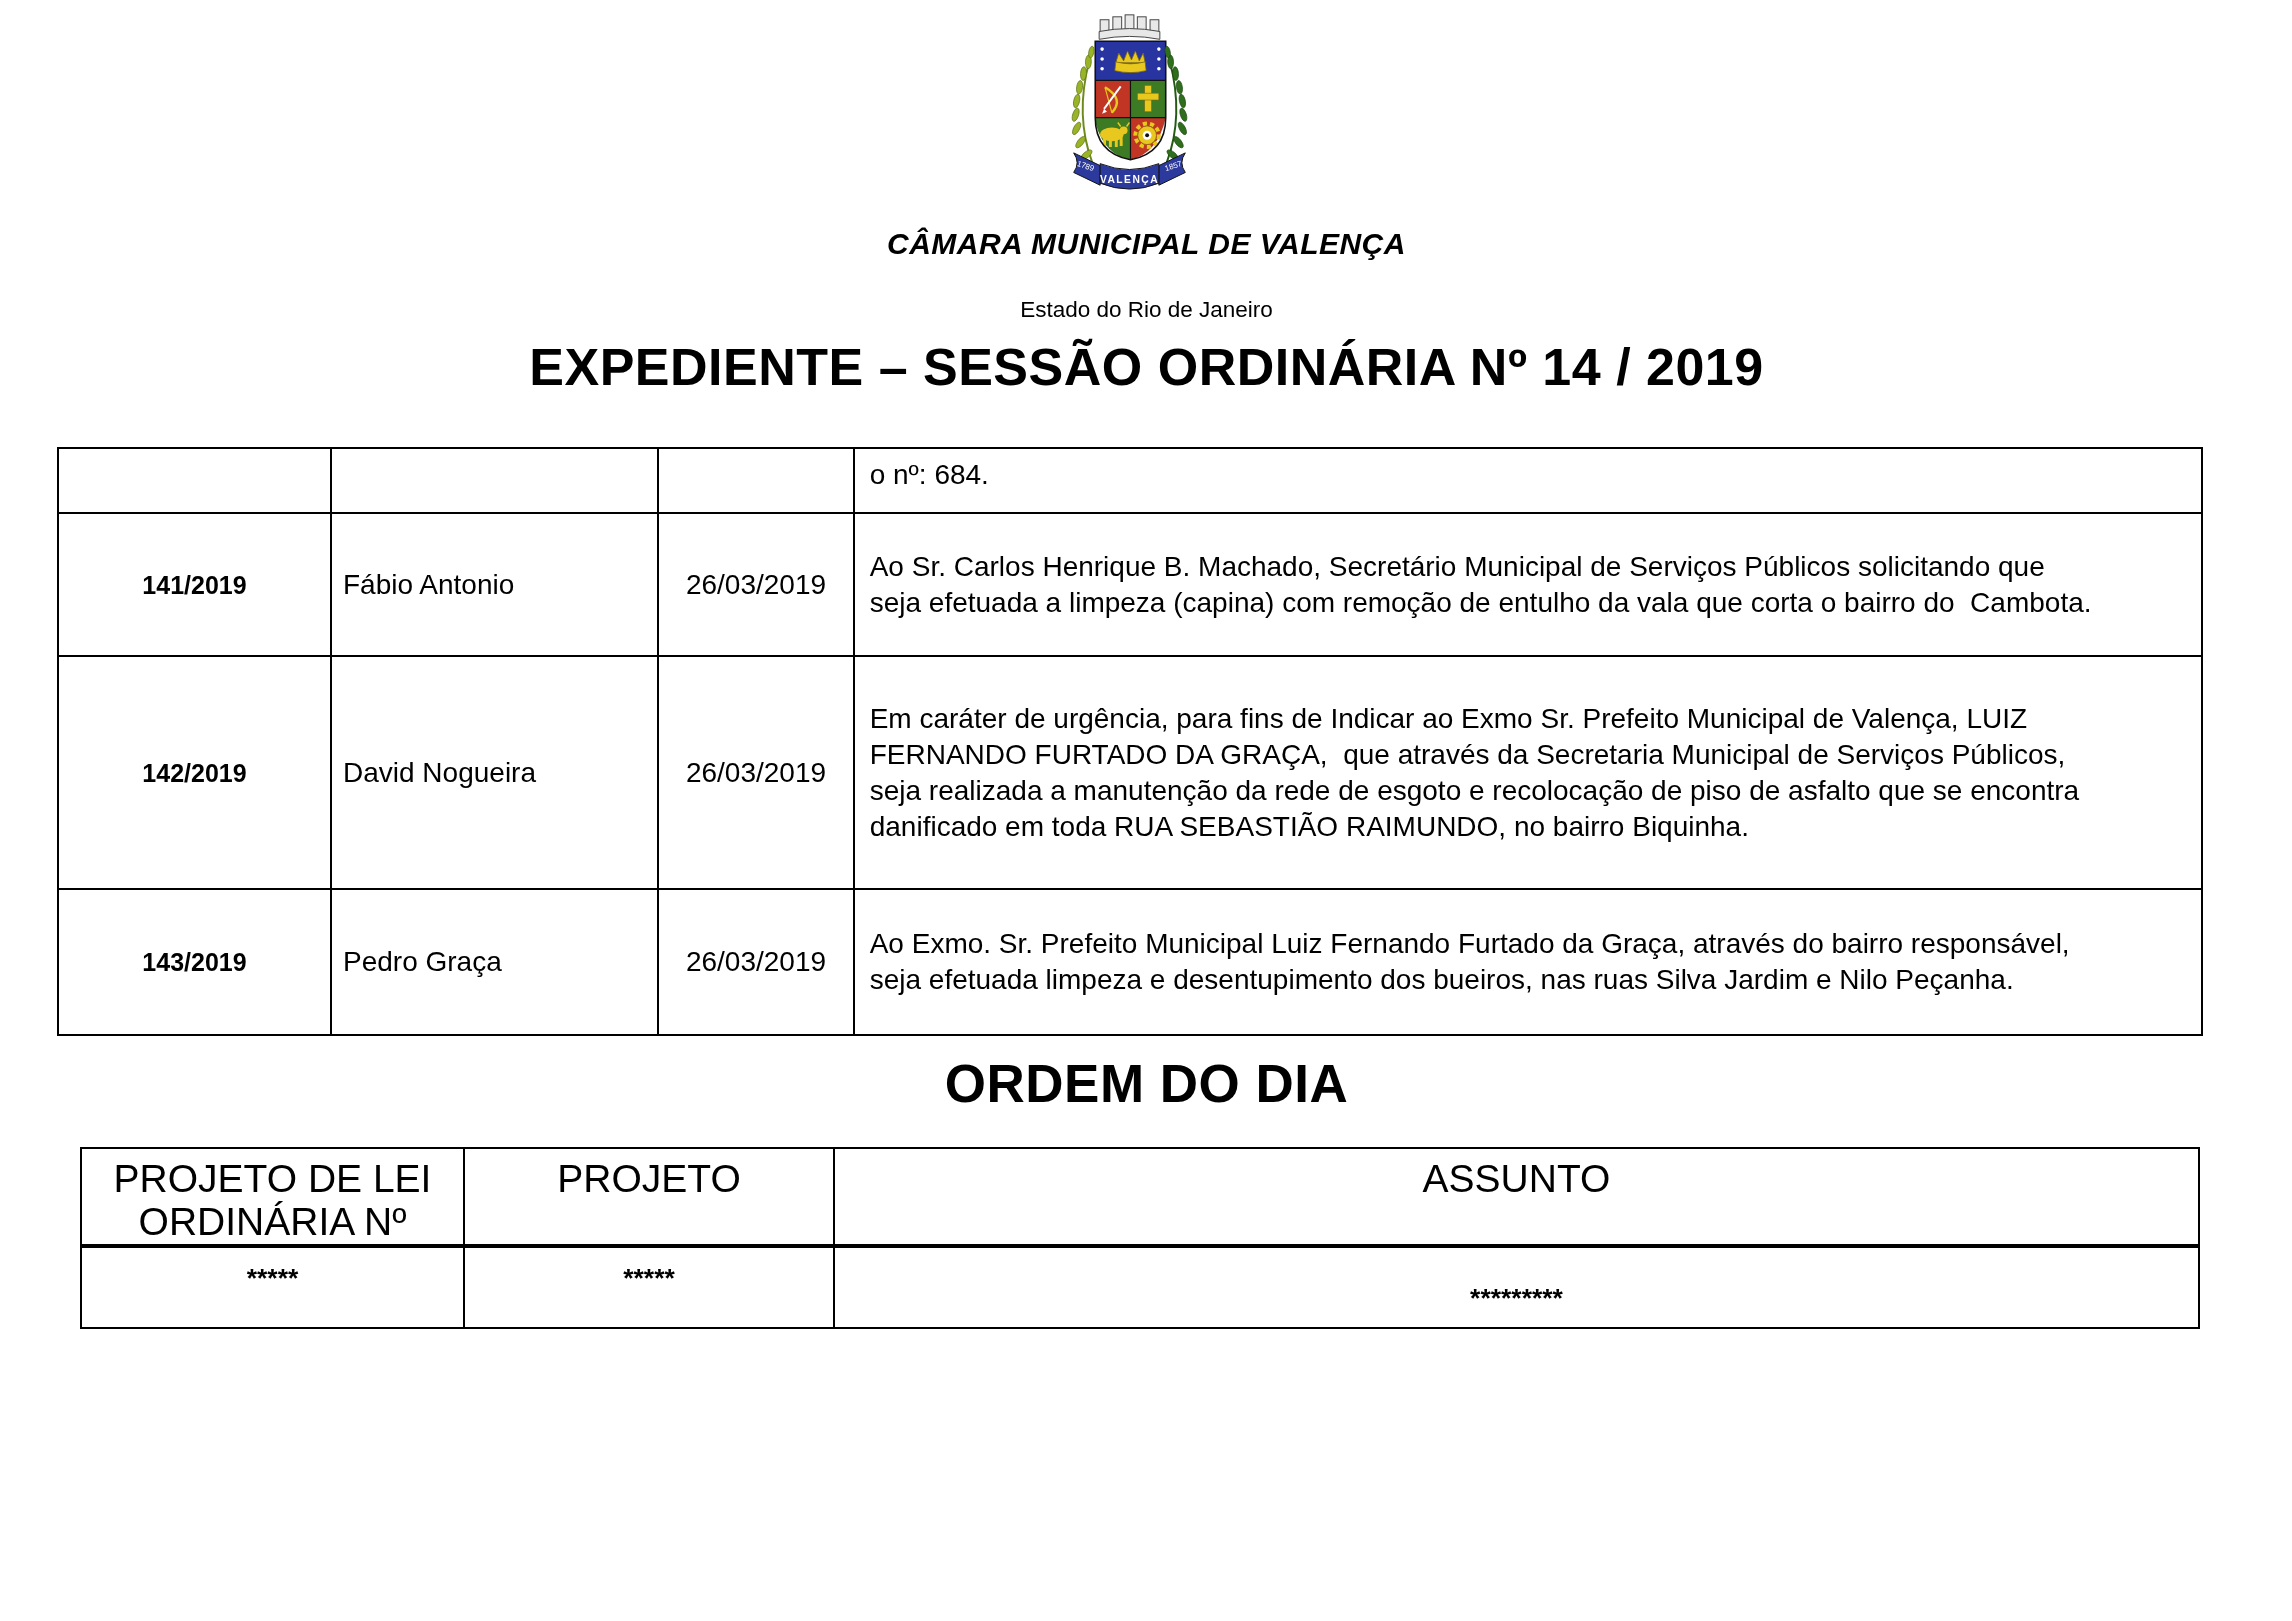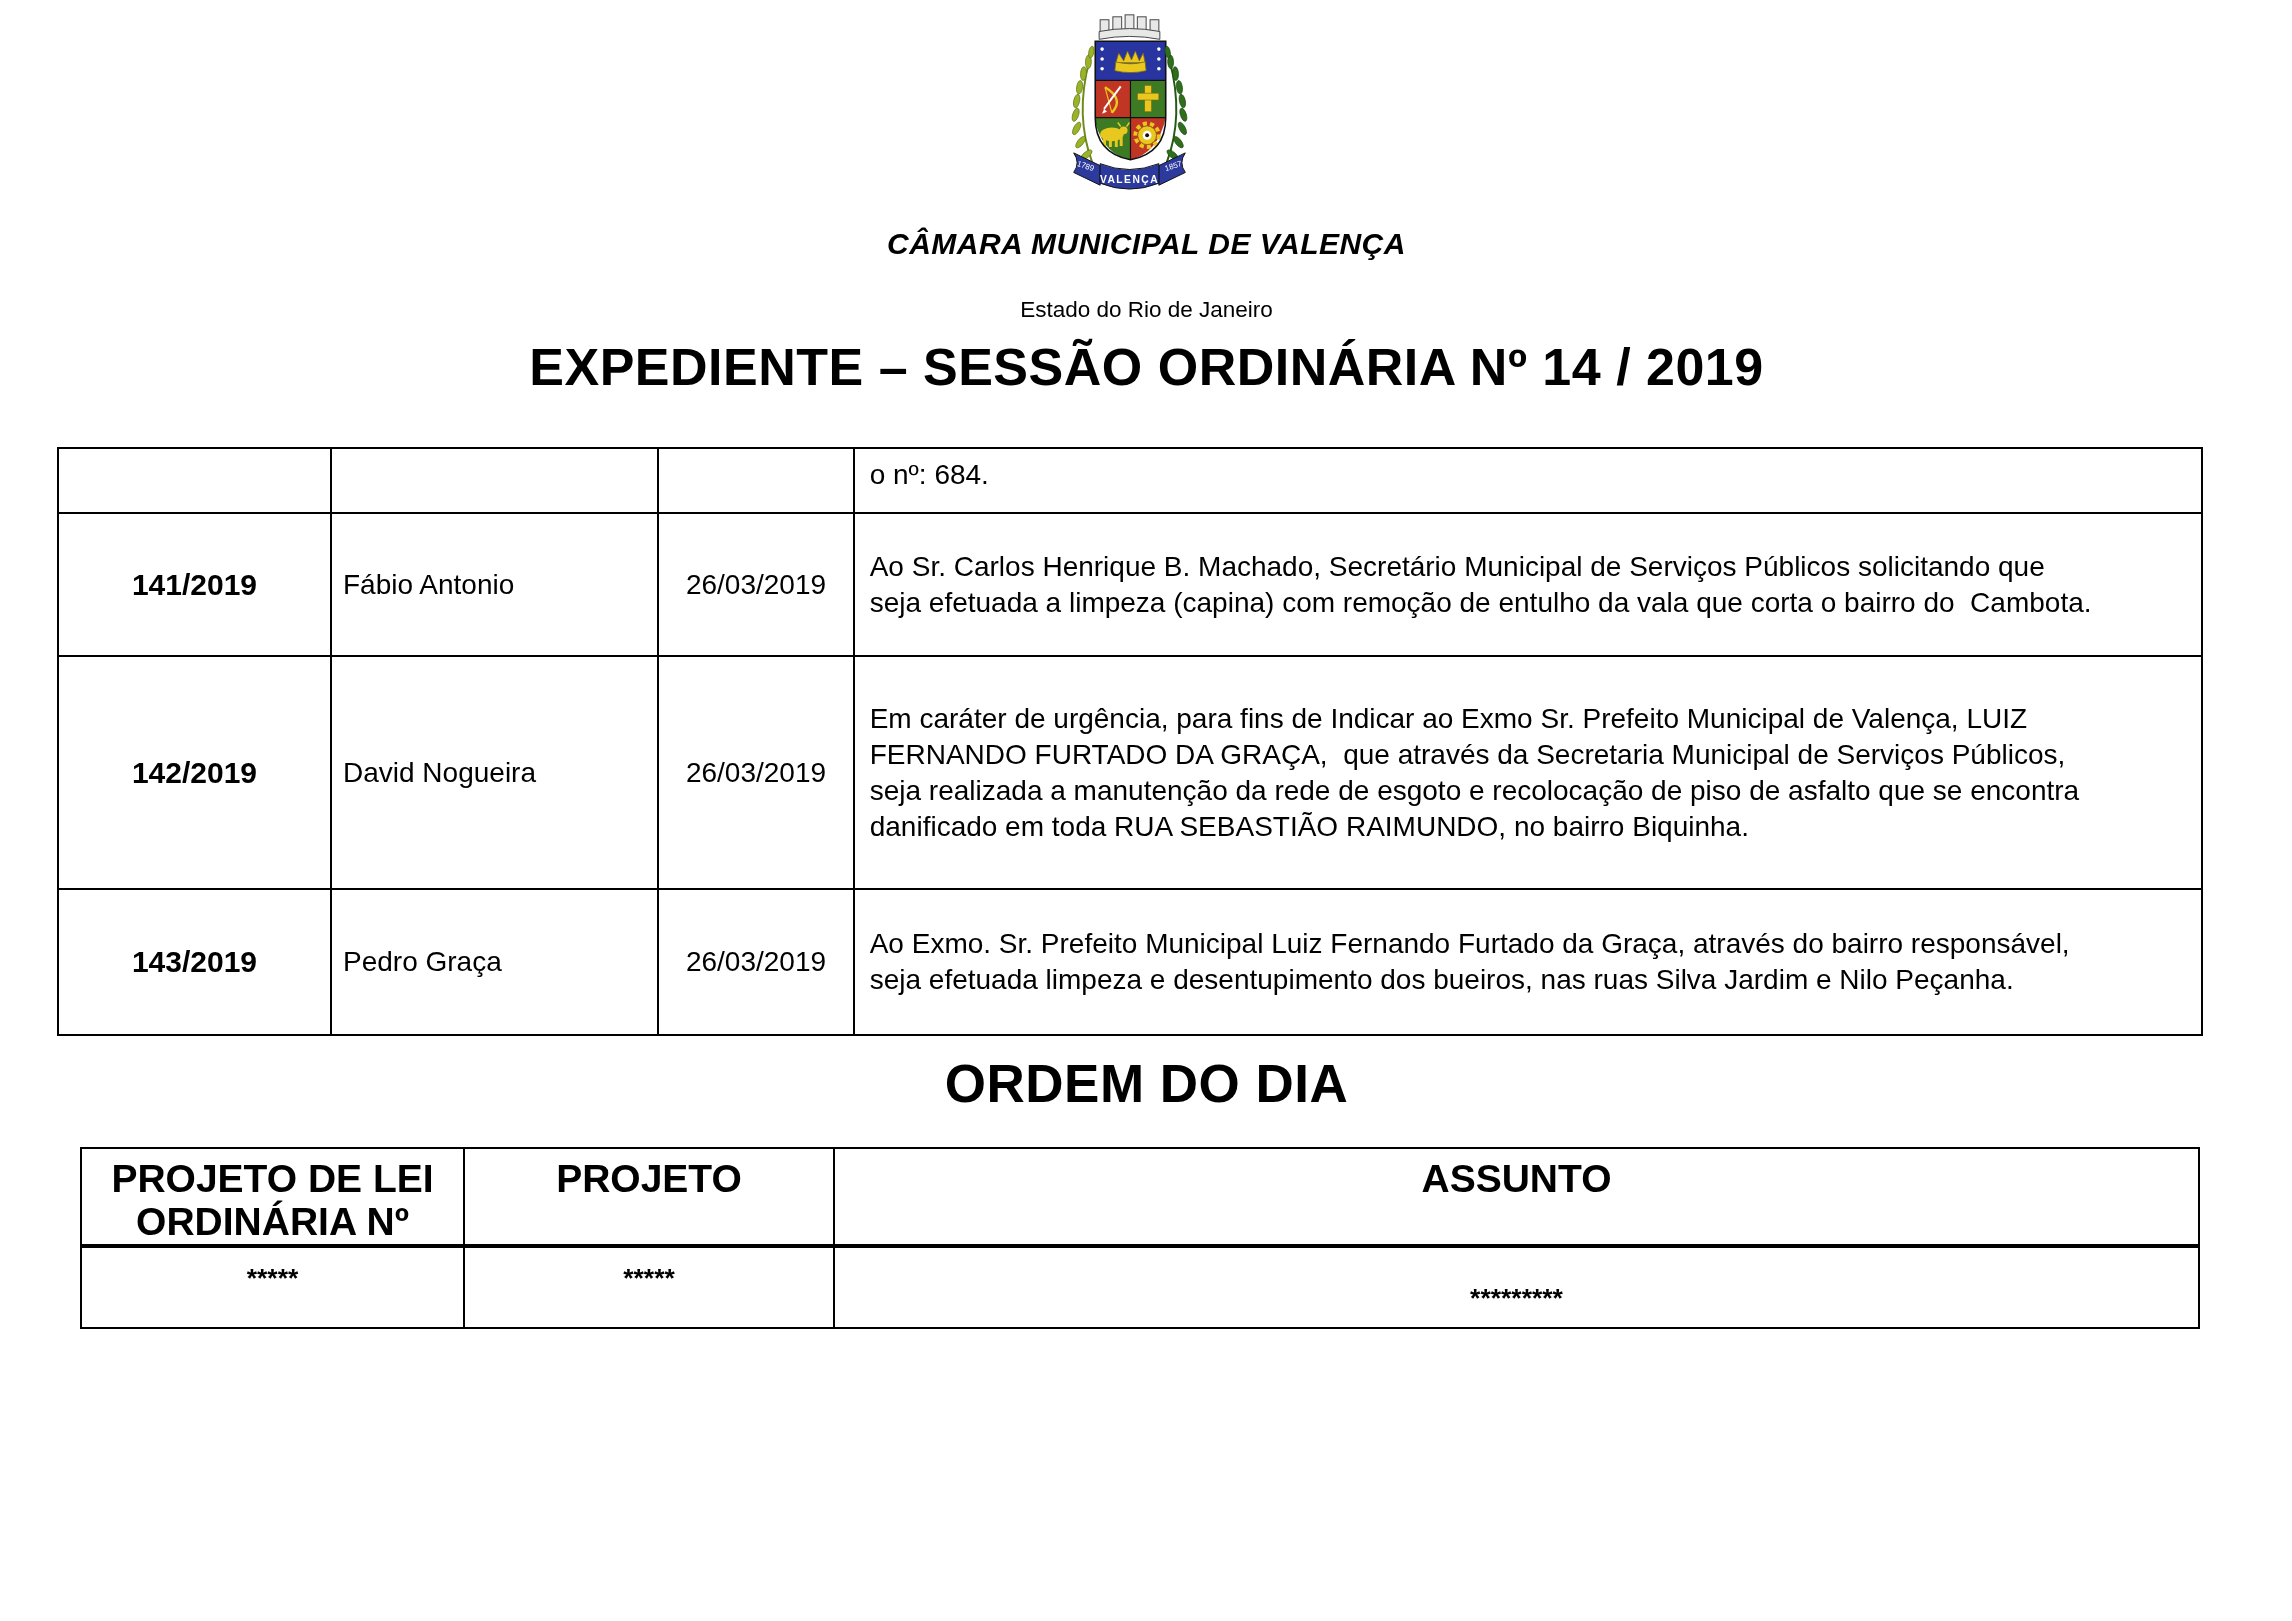--- a/index.html
+++ b/index.html
@@ -17,35 +17,35 @@
   #state-name{top:297px;font-size:22.5px;font-weight:normal;}
   #doc-title{top:337px;font-size:52px;font-weight:bold;letter-spacing:0.5px;}
 
   
   table{border-collapse:collapse;table-layout:fixed;}
   td,th{border:2px solid #000;overflow:hidden;}
 
   
   #expediente-table{left:57px;top:447px;width:2146px;}
   #expediente-table td{font-size:28px;line-height:36px;vertical-align:middle;}
-  #expediente-table td.c-num{text-align:center;font-weight:bold;font-size:30px;}
+  #expediente-table td.c-num{text-align:center;font-weight:bold;font-size:25px;}
   #expediente-table td.c-ver{padding-left:11px;}
   #expediente-table td.c-dat{text-align:center;}
   #expediente-table td.c-ass{padding:5.9px 27.4px 5.9px 14.7px;white-space:pre-wrap;}
   #expediente-table tr.r-cont  td{height:49px;}
   #expediente-table tr.r-cont  td.c-ass{vertical-align:top;padding-top:7.8px;}
   #expediente-table tr.r-141 td{height:130px;}
   #expediente-table tr.r-142 td{height:219px;border-bottom:2.9px solid #000;}
   #expediente-table tr.r-143 td{height:132px;border-bottom:2.9px solid #000;}
 
   
   #ordem-title{top:1053px;font-size:53px;font-weight:bold;letter-spacing:0.5px;}
   #ordem-table{left:80px;top:1147px;width:2120px;border:2.9px solid #000;}
   #ordem-table th{
-    font-size:39px;line-height:43px;font-weight:bold;text-align:center;
+    font-size:39px;line-height:43px;font-weight:normal;text-align:center;
     vertical-align:top;padding-top:7.8px;height:76px;border-bottom:4.9px solid #000;
   }
   #ordem-table td{
     height:63px;font-size:26.5px;font-weight:bold;text-align:center;
   }
   #ordem-table td.o-num,#ordem-table td.o-ver{vertical-align:top;padding-top:15.7px;}
   #ordem-table td.o-ass{vertical-align:bottom;padding-bottom:13.7px;}
 </style>
 </head>
 <body>

